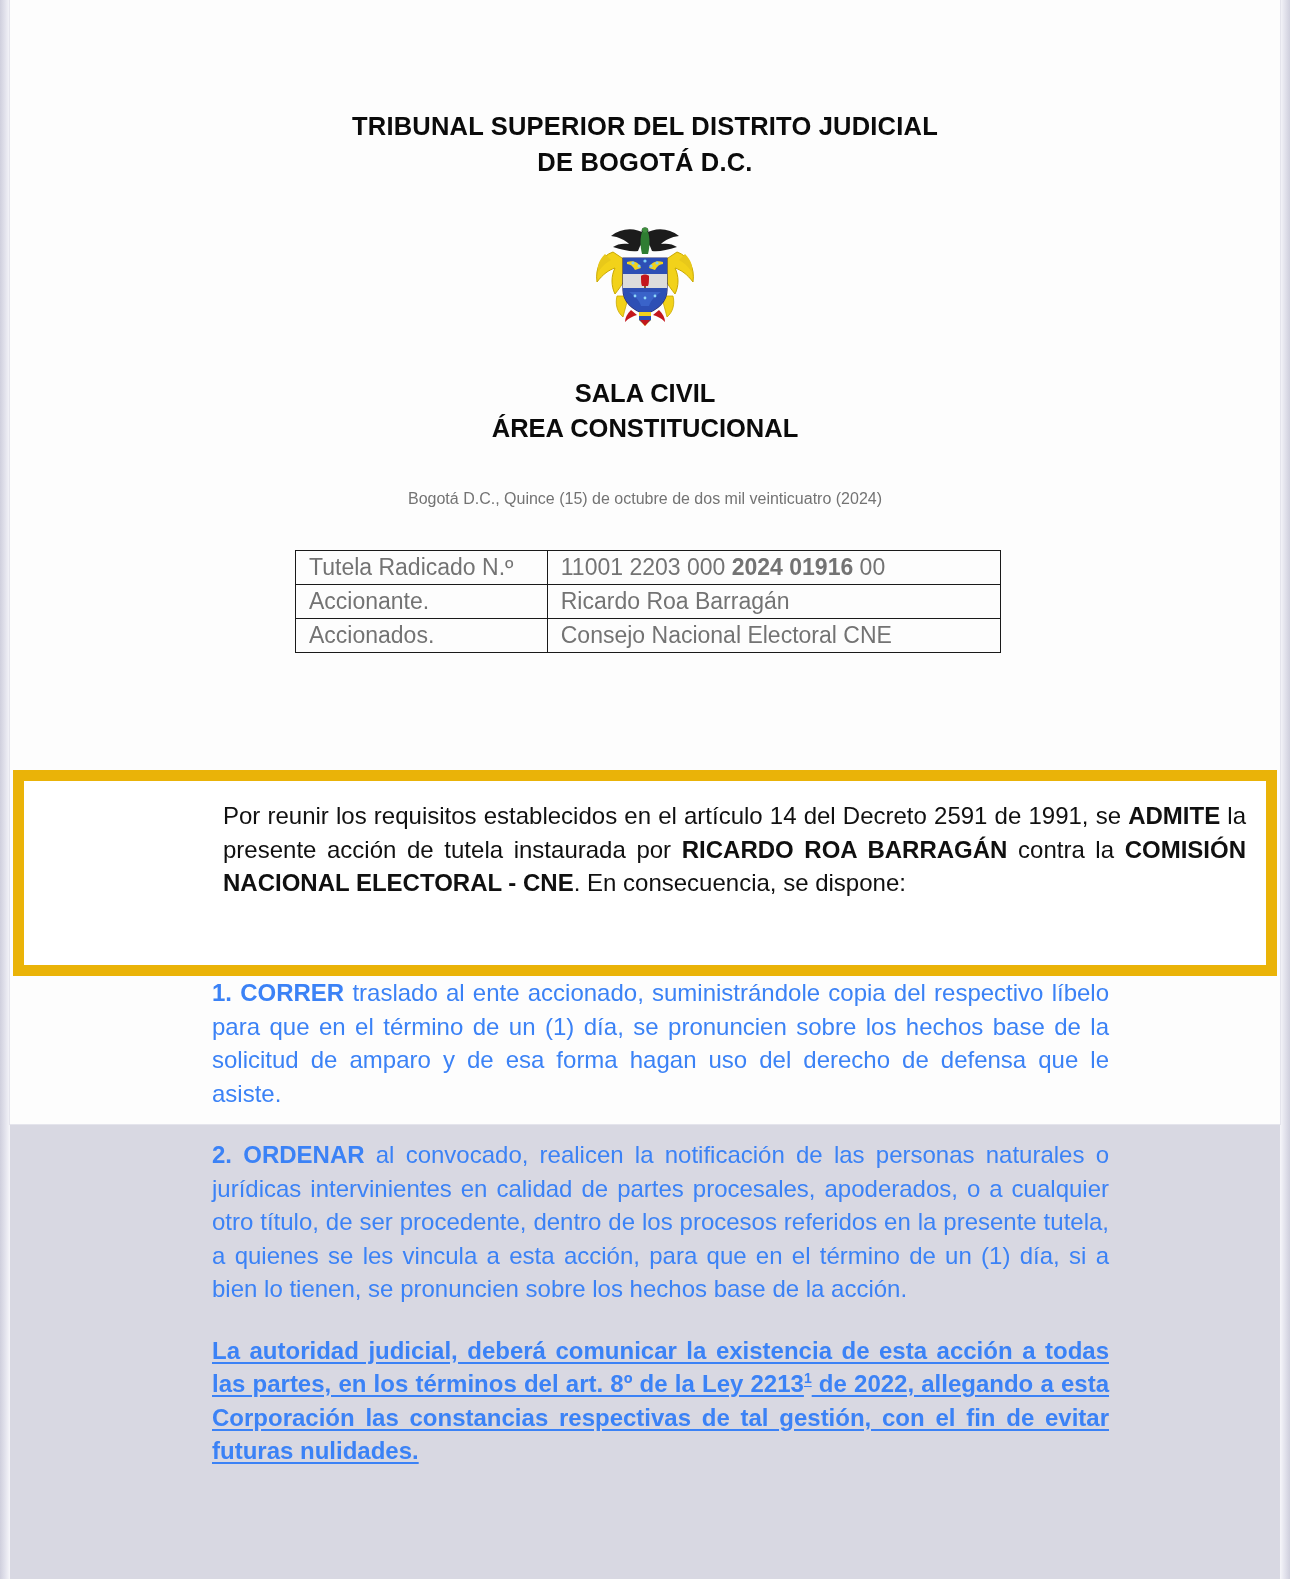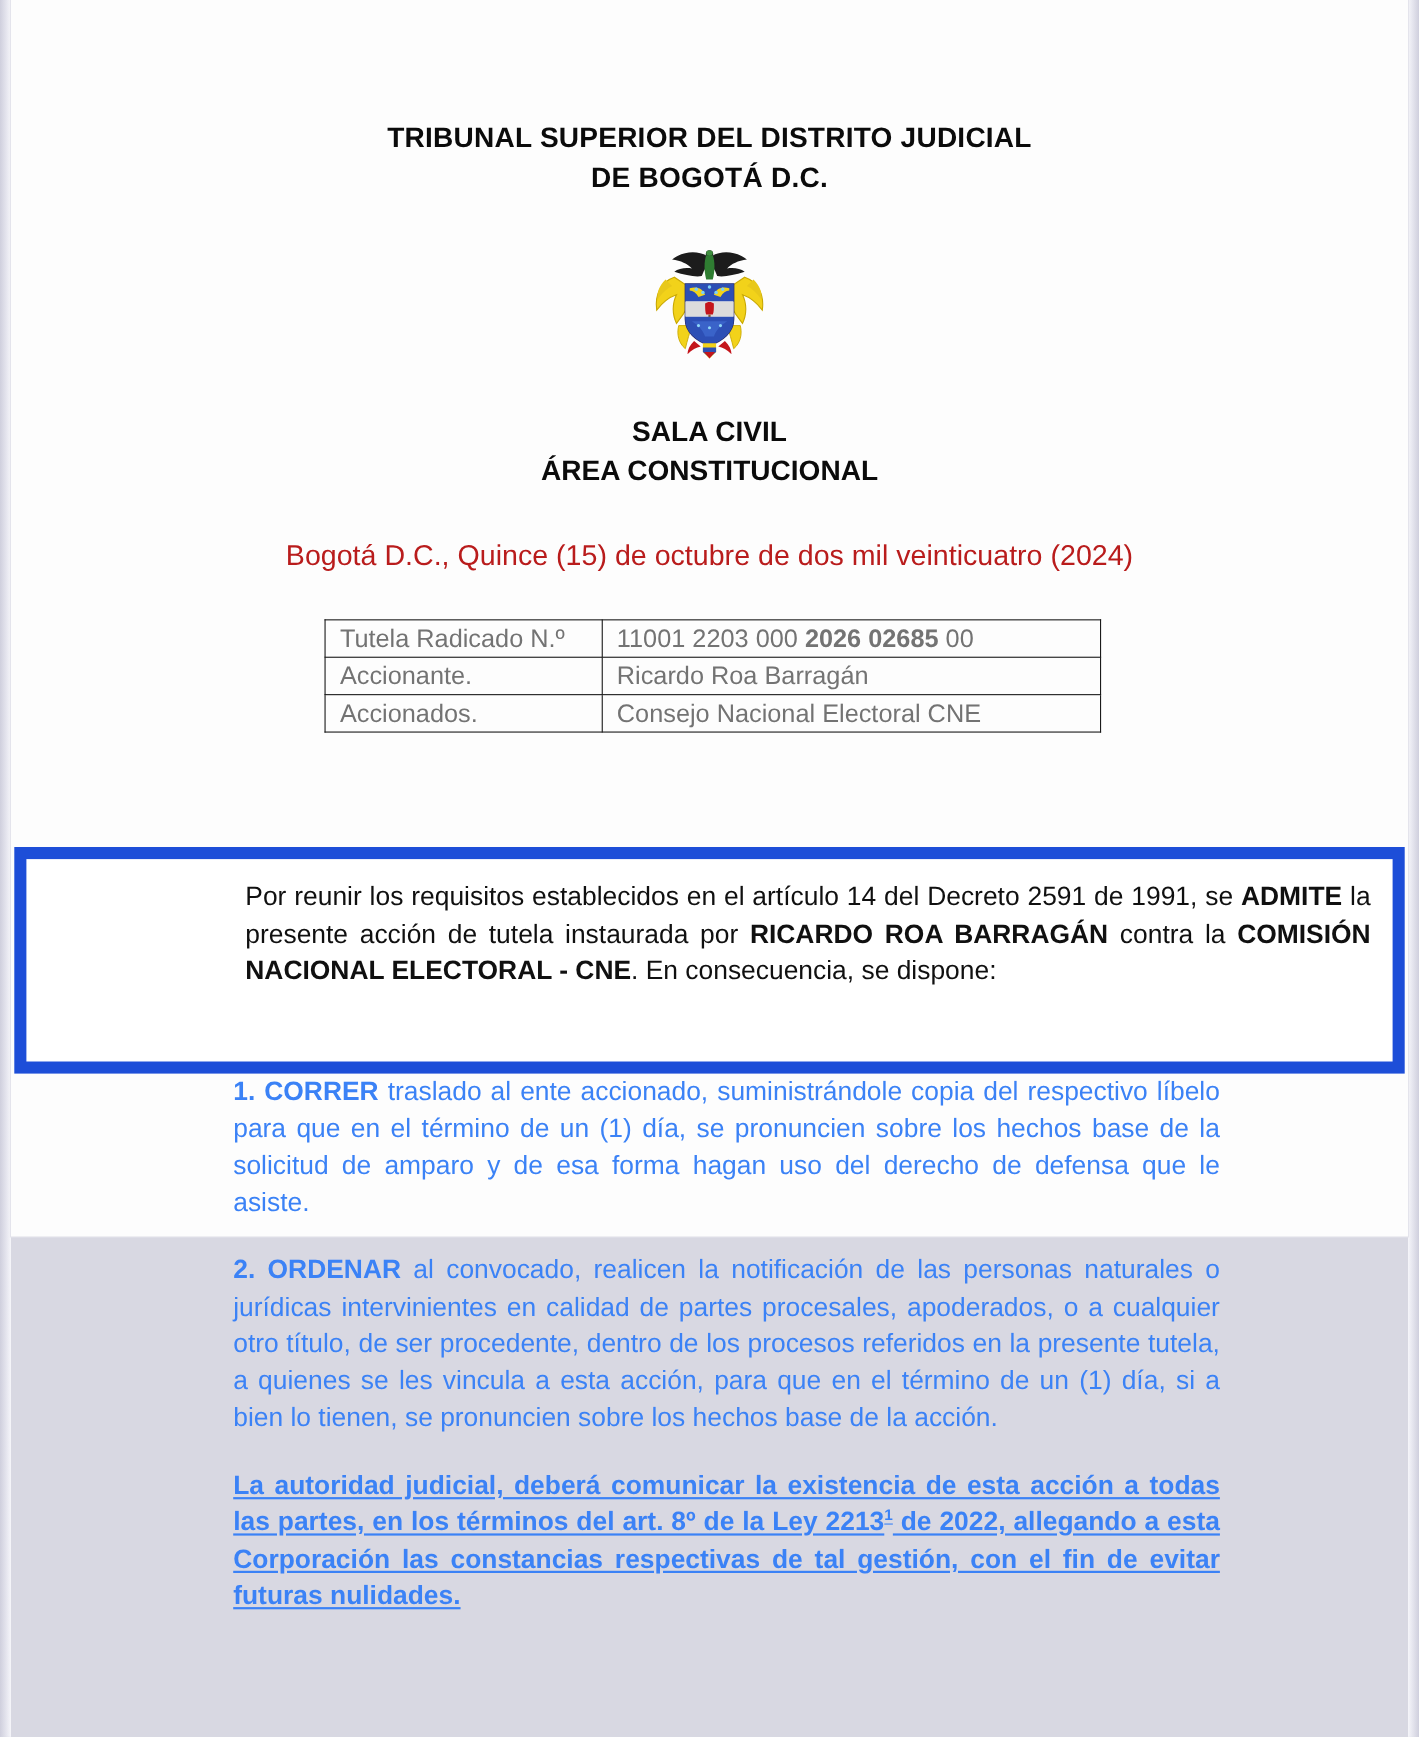--- a/index.html
+++ b/index.html
@@ -85,22 +85,22 @@
   .magistrate-role {
     font-size: 24px;
     font-weight: bold;
     line-height: 34px;
     color: #0b0b0b;
   }
 
   .date-line {
     text-align: center;
     margin-top: 44px;
-    font-size: 26px;
-    color: #b91c1c;
+    font-size: 16px;
+    color: #737373;
   }
 
   
   .case-table-wrap {
     margin-top: 42px;
     display: flex;
     justify-content: center;
   }
   table.case-table {
     border-collapse: collapse;
@@ -119,21 +119,21 @@
   td.col-value { width: 454px; }
   .b { font-weight: bold; }
 
   
   .blue-box {
     position: absolute;
     left: 3px;
     top: 770px;
     width: 1264px;
     height: 206px;
-    border: 11px solid #1d4ed8;
+    border: 11px solid #eab308;
     background: #ffffff;
   }
   .blue-box-inner {
     padding: 18px 20px 0 199px;
   }
 
   
   .body-area {
     position: absolute;
     left: 0;
@@ -238,21 +238,21 @@
   </div>
 
 
   <div class="date-line">Bogotá D.C., Quince (15) de octubre de dos mil veinticuatro (2024)</div>
 
   <div class="case-table-wrap">
     <table class="case-table">
       <tbody>
         <tr>
           <td class="col-label">Tutela Radicado N.º</td>
-          <td class="col-value"><span>11001 2203 000 </span><span class="b">2026 02685</span><span> 00</span></td>
+          <td class="col-value"><span>11001 2203 000 </span><span class="b">2024 01916</span><span> 00</span></td>
         </tr>
         <tr>
           <td class="col-label">Accionante.</td>
           <td class="col-value">Ricardo Roa Barragán</td>
         </tr>
         <tr>
           <td class="col-label">Accionados.</td>
           <td class="col-value">Consejo Nacional Electoral CNE</td>
         </tr>
       </tbody>

